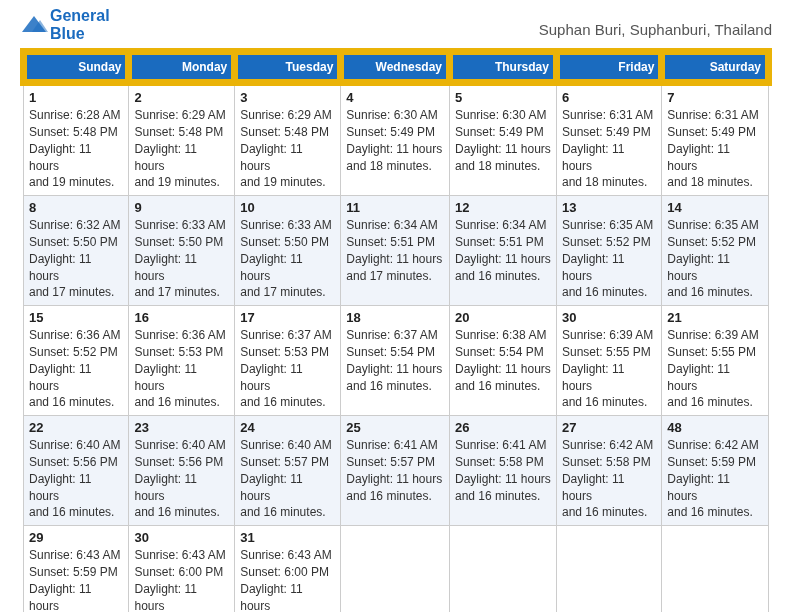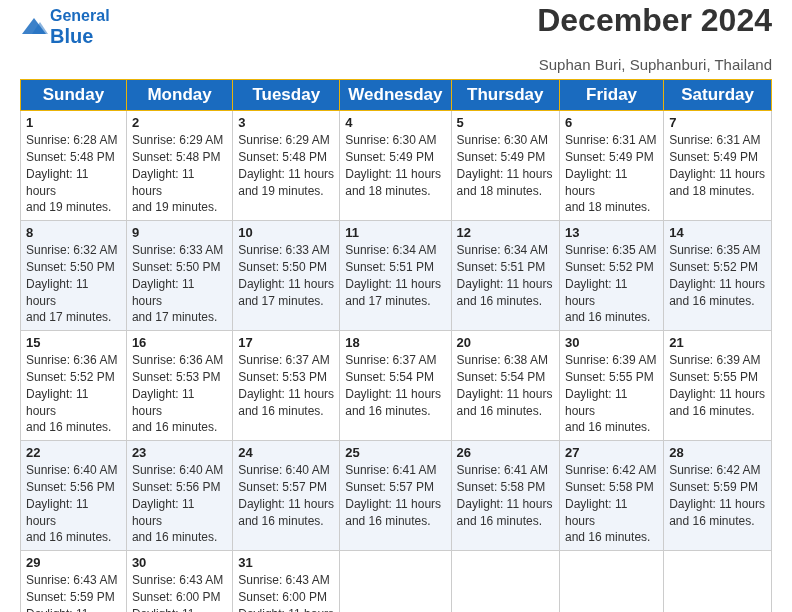--- a/index.html
+++ b/index.html
@@ -48,24 +48,24 @@
     }
     .calendar-table {
       width: 100%;
       border-collapse: collapse;
       font-size: 10px;
     }
     .calendar-table th {
       background: #1a6bbf;
       color: #fff;
       padding: 5px 4px;
-      text-align: center;
-      font-size: 17px;
+      text-align: right;
+      font-size: 12px;
       font-weight: bold;
-      border: 1px solid #eab308;
+      border: 7px solid #eab308;
     }
     .calendar-table td {
       border: 1px solid #ccc;
       vertical-align: top;
       padding: 4px 5px;
       width: 113px;
       min-height: 70px;
       background: #fff;
     }
     .calendar-table tr:nth-child(even) td {
@@ -94,25 +94,24 @@
   <div class="header-area">
     <div class="logo">
       <svg class="logo-icon" viewBox="0 0 28 22" xmlns="http://www.w3.org/2000/svg">
         <polygon points="14,2 26,18 2,18" fill="#1a6bbf" opacity="0.85"></polygon>
         <polygon points="20,6 28,18 12,18" fill="#1a6bbf" opacity="0.5"></polygon>
       </svg>
       <div>
         <div style="font-size:16px;font-weight:bold;color:#333;line-height:1.1;">
           <span style="color:#1a6bbf;">General</span>
         </div>
-        <div style="font-size:20px;font-weight:bold;color:#1a6bbf;line-height:1.1;">Blue</div>
+        <div style="font-size:16px;font-weight:bold;color:#1a6bbf;line-height:1.1;">Blue</div>
       </div>
     </div>
     <div class="title-area">
-      <div class="month-title">December 2024</div>
       <div class="location-title">Suphan Buri, Suphanburi, Thailand</div>
     </div>
   </div>
 
   <table class="calendar-table">
     <thead>
       <tr>
         <th>Sunday</th>
         <th>Monday</th>
         <th>Tuesday</th>
@@ -313,21 +312,21 @@
 and 16 minutes.</div>
           </td>
           <td>
             <span class="day-number">27</span>
             <div class="day-info" style="white-space: pre-line;">Sunrise: 6:42 AM
 Sunset: 5:58 PM
 Daylight: 11 hours
 and 16 minutes.</div>
           </td>
           <td>
-            <span class="day-number">28</span>
+            <span class="day-number">48</span>
             <div class="day-info" style="white-space: pre-line;">Sunrise: 6:42 AM
 Sunset: 5:59 PM
 Daylight: 11 hours
 and 16 minutes.</div>
           </td>
         </tr>
         <tr>
           <td>
             <span class="day-number">29</span>
             <div class="day-info" style="white-space: pre-line;">Sunrise: 6:43 AM

